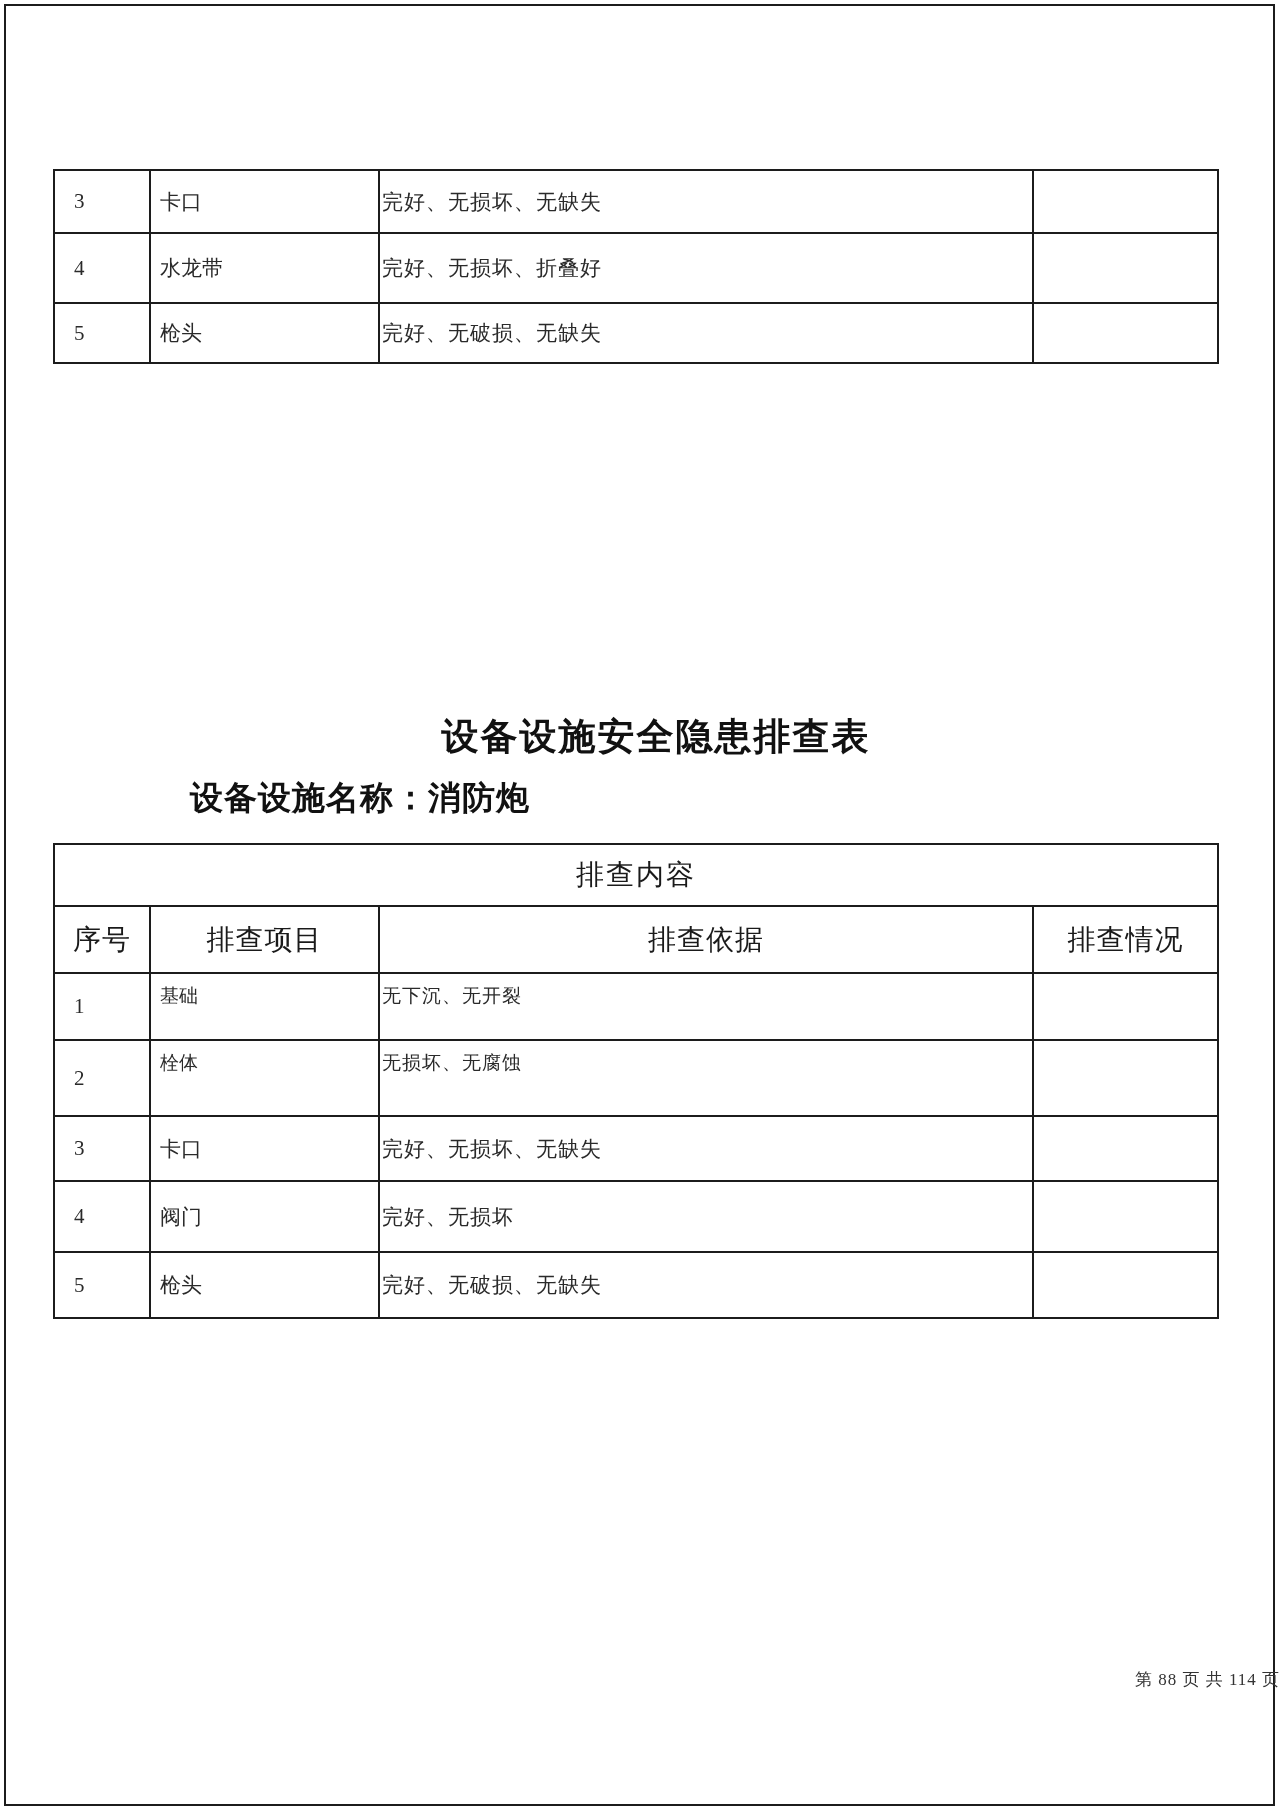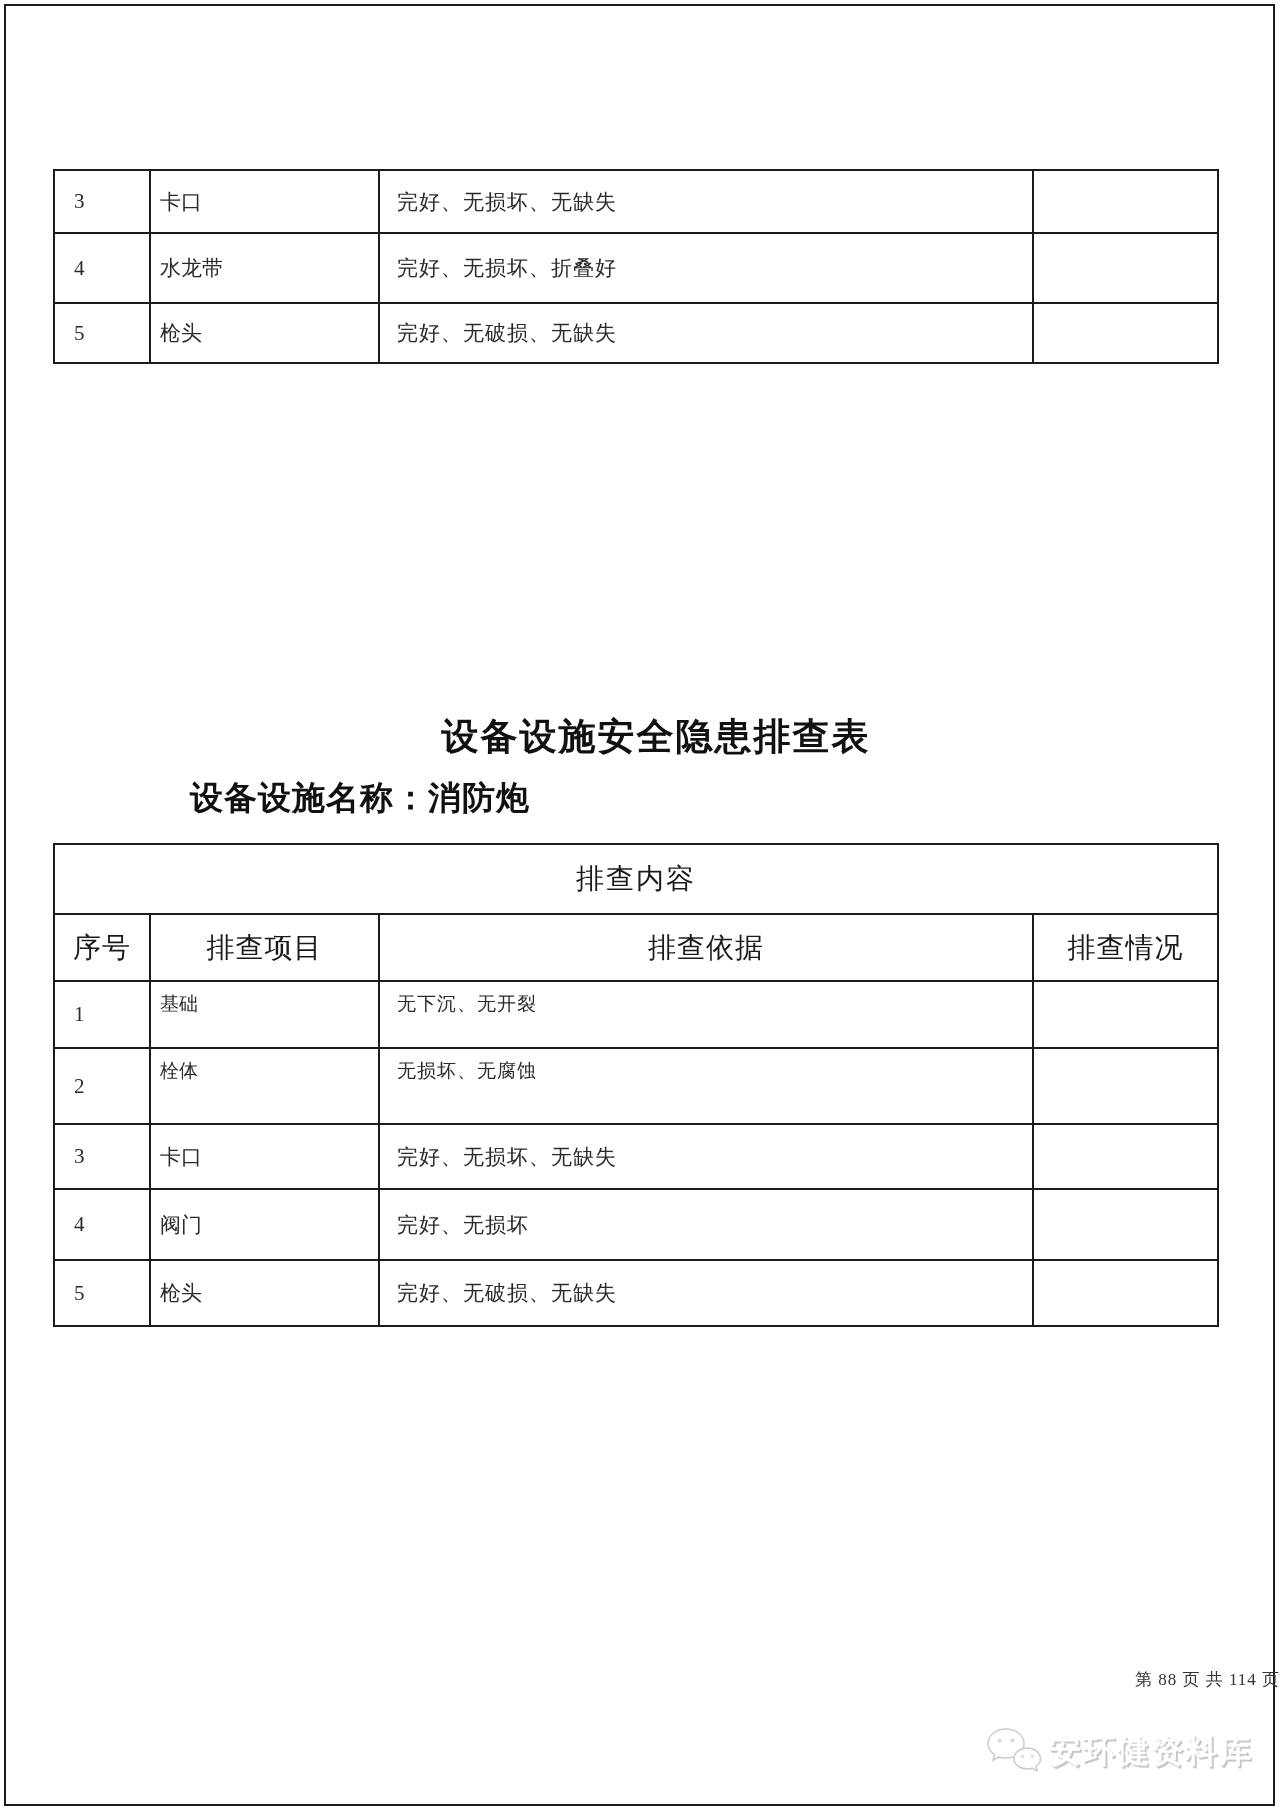--- a/index.html
+++ b/index.html
@@ -38,21 +38,21 @@
     white-space: nowrap;
   }
 
   col.c-no    { width: 96px;  }
   col.c-item  { width: 229px; }
   col.c-basis { width: 654px; }
   col.c-stat  { width: 185px; }
 
   td.no    { padding-left: 19px; font-size: 23px; }
   td.item  { padding-left: 9px;  }
-  td.basis { padding-left: 17px; letter-spacing: 1px; }
+  td.basis { padding-left: 2px; letter-spacing: 1px; }
 
   
   .top-table { top: 169px; }
   .top-table tr.r3 td { height: 63px; }
   .top-table tr.r4 td { height: 70px; }
   .top-table tr.r5 td { height: 60px; }
 
   
   .title {
     position: absolute;
@@ -69,21 +69,21 @@
     left: 190px; top: 776px;
     font-size: 33px;
     font-weight: bold;
     color: #111111;
     letter-spacing: 1px;
   }
 
   
   .main-table { top: 843px; }
   .main-table td.banner {
-    height: 70px;
+    height: 62px;
     text-align: center;
     font-size: 28px;
     letter-spacing: 2px;
     color: #1a1a1a;
   }
   .main-table tr.head td {
     height: 67px;
     text-align: center;
     font-size: 28px;
     letter-spacing: 1px;
@@ -212,28 +212,13 @@
         <td class="no">5</td>
         <td class="item">枪头</td>
         <td class="basis">完好、无破损、无缺失</td>
         <td class="stat"></td>
       </tr>
     </tbody>
   </table>
 
   <div class="footer">第 88 页 共 114 页</div>
 
-  <div class="watermark">
-    <svg width="58" height="52" viewBox="0 0 58 52">
-      <g fill="#ffffff" stroke="#cccccc" stroke-width="1.5">
-        <path d="M21 3 C11 3 3 9.5 3 17.5 C3 22 5.6 26 9.5 28.6 L8 34 L14 31 C16.2 31.7 18.5 32 21 32 C31 32 39 25.5 39 17.5 C39 9.5 31 3 21 3 Z"></path>
-        <path d="M42 22 C34.8 22 29 26.7 29 32.5 C29 38.3 34.8 43 42 43 C43.8 43 45.5 42.7 47 42.2 L52 44.6 L50.8 40.3 C53.7 38.4 55.5 35.6 55.5 32.5 C55.5 26.7 49.4 22 42 22 Z"></path>
-      </g>
-      <g fill="#dddddd">
-        <circle cx="14.5" cy="14.5" r="2.2"></circle>
-        <circle cx="27.5" cy="14.5" r="2.2"></circle>
-        <circle cx="37.5" cy="30.5" r="1.8"></circle>
-        <circle cx="47.5" cy="30.5" r="1.8"></circle>
-      </g>
-    </svg>
-    <span class="wm-text">安环健资料库</span>
-  </div>
 </div>
 
 </body></html>

